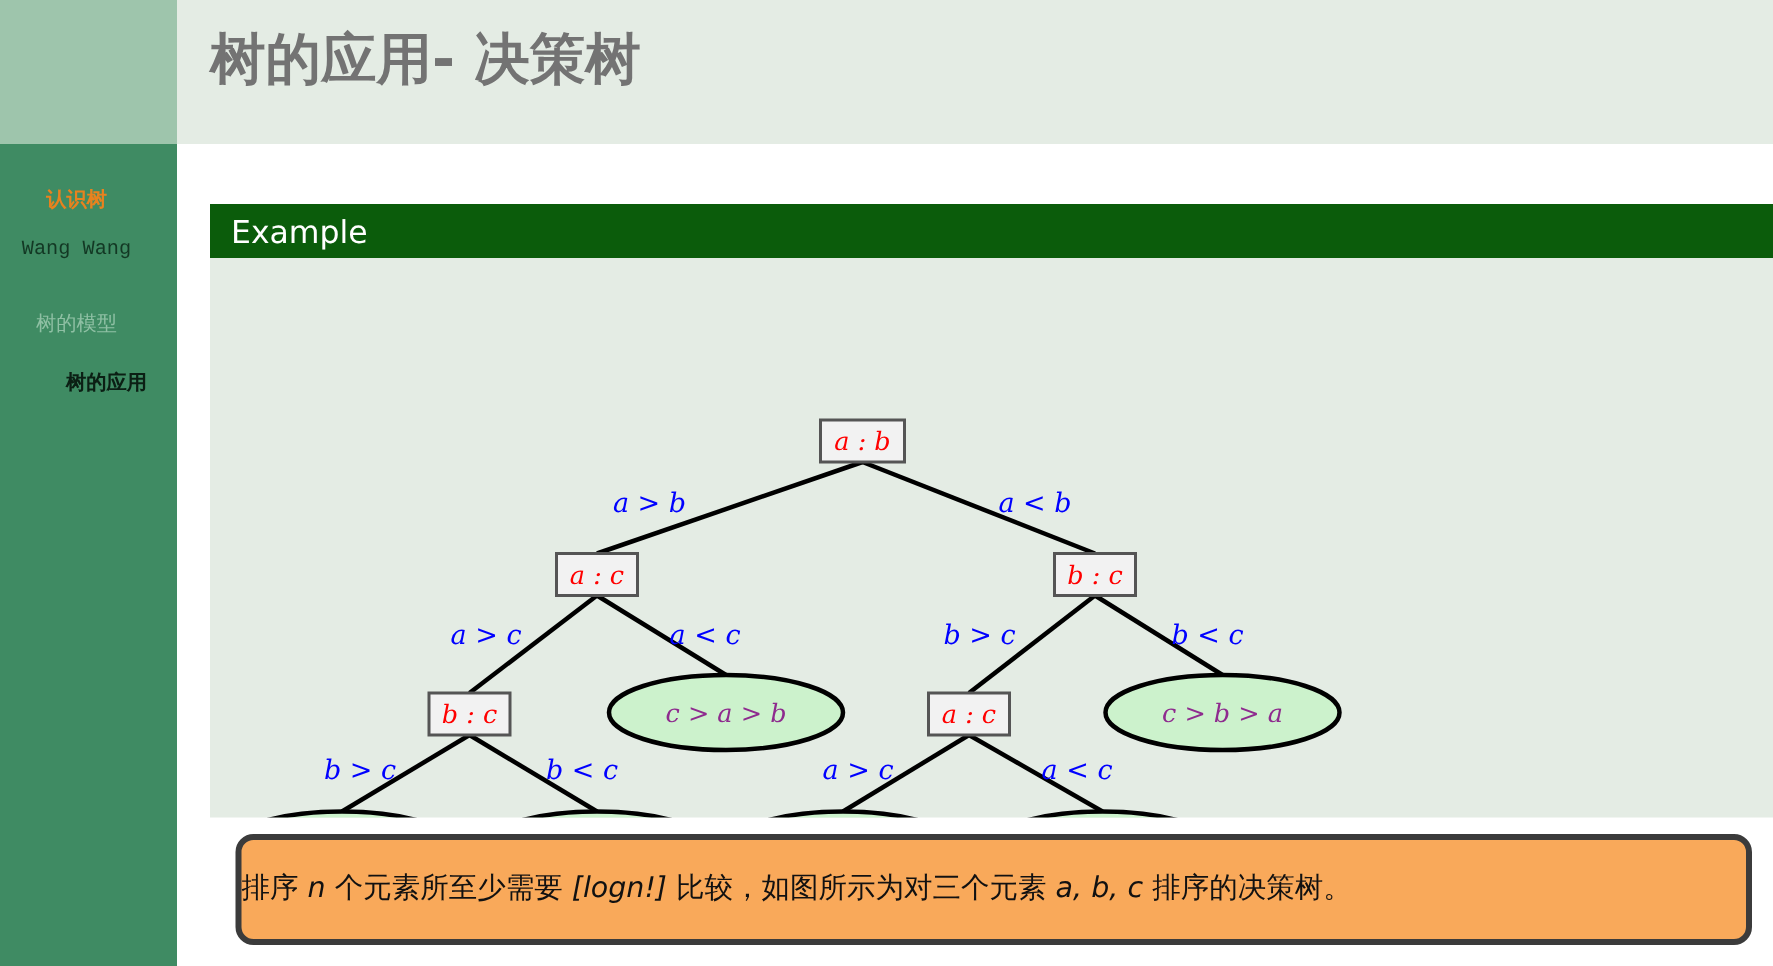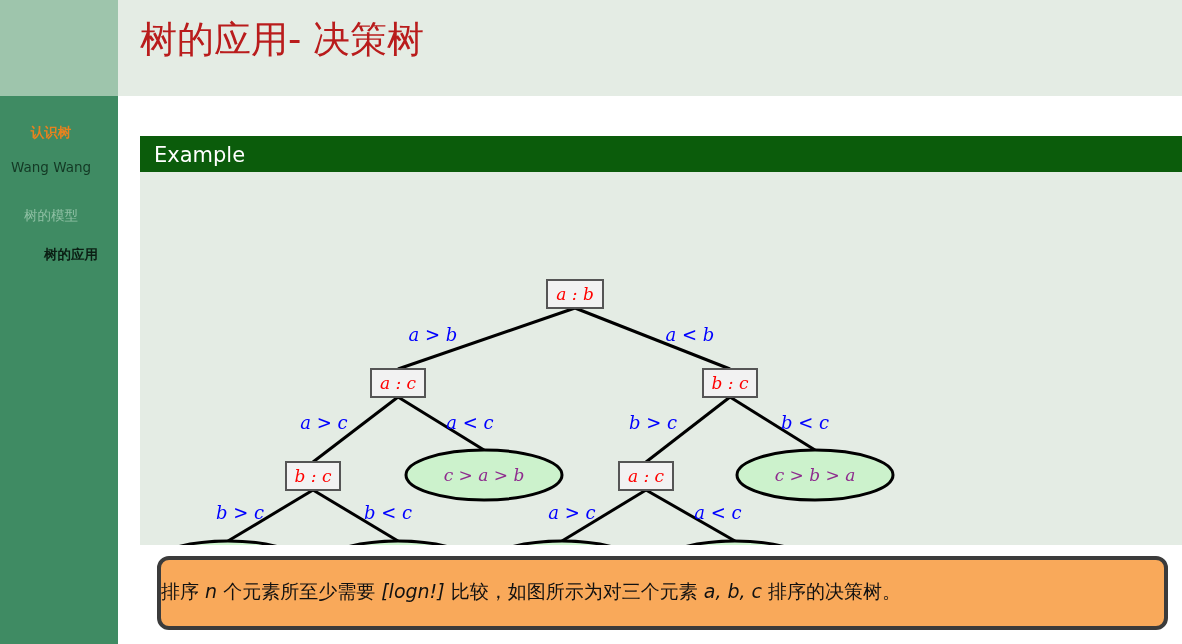--- a/index.html
+++ b/index.html
@@ -13,31 +13,32 @@
   #title-band{
     position:absolute;left:0;top:0;width:1182px;height:96px;
     background:#e4ece4;
   }
   #title-band-sidebar{
     position:absolute;left:0;top:0;width:118px;height:96px;
     background:#9ec5ac;
   }
   #page-title{
     position:absolute;left:140px;top:12px;
-    font-size:37px;color:#b91c1c;line-height:1.5;
+    font-size:37px;color:#737373;line-height:1.5;
     white-space:nowrap;
+    font-weight:bold;
   }
   
   #sidebar{
     position:absolute;left:0;top:96px;width:118px;height:548px;
     background:#3f8b63;
   }
   .side-entry{
     position:absolute;width:102px;text-align:center;
-    font-size:13px;white-space:nowrap;
+    font-size:13px;white-space:nowrap;font-family:Liberation Mono, monospace;
   }
   #side-brand{top:28px;color:#e8821e;font-weight:bold;font-size:13.5px;}
   #side-author{top:63px;color:#133824;font-size:13.5px;}
   #side-sec-1{top:111px;color:#8fc0a4;font-size:13.5px;}
   #side-sec-2{top:150px;color:#0b1f14;font-weight:bold;font-size:13.5px;margin-left:20px;}
   
   #example-block{
     position:absolute;left:140px;top:136px;width:1042px;height:409px;
     background:#e4ece4;
   }

